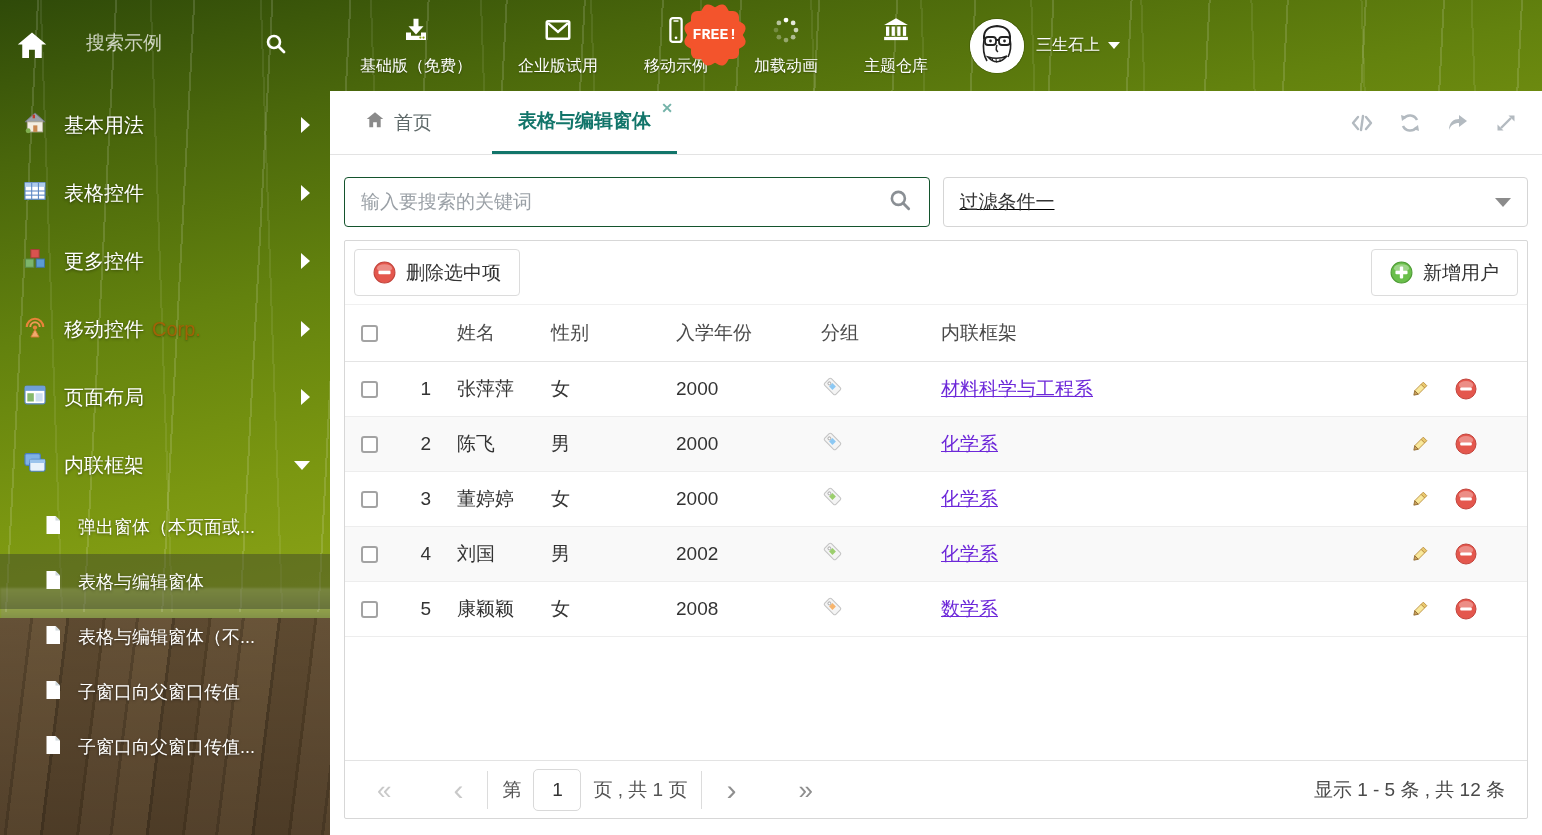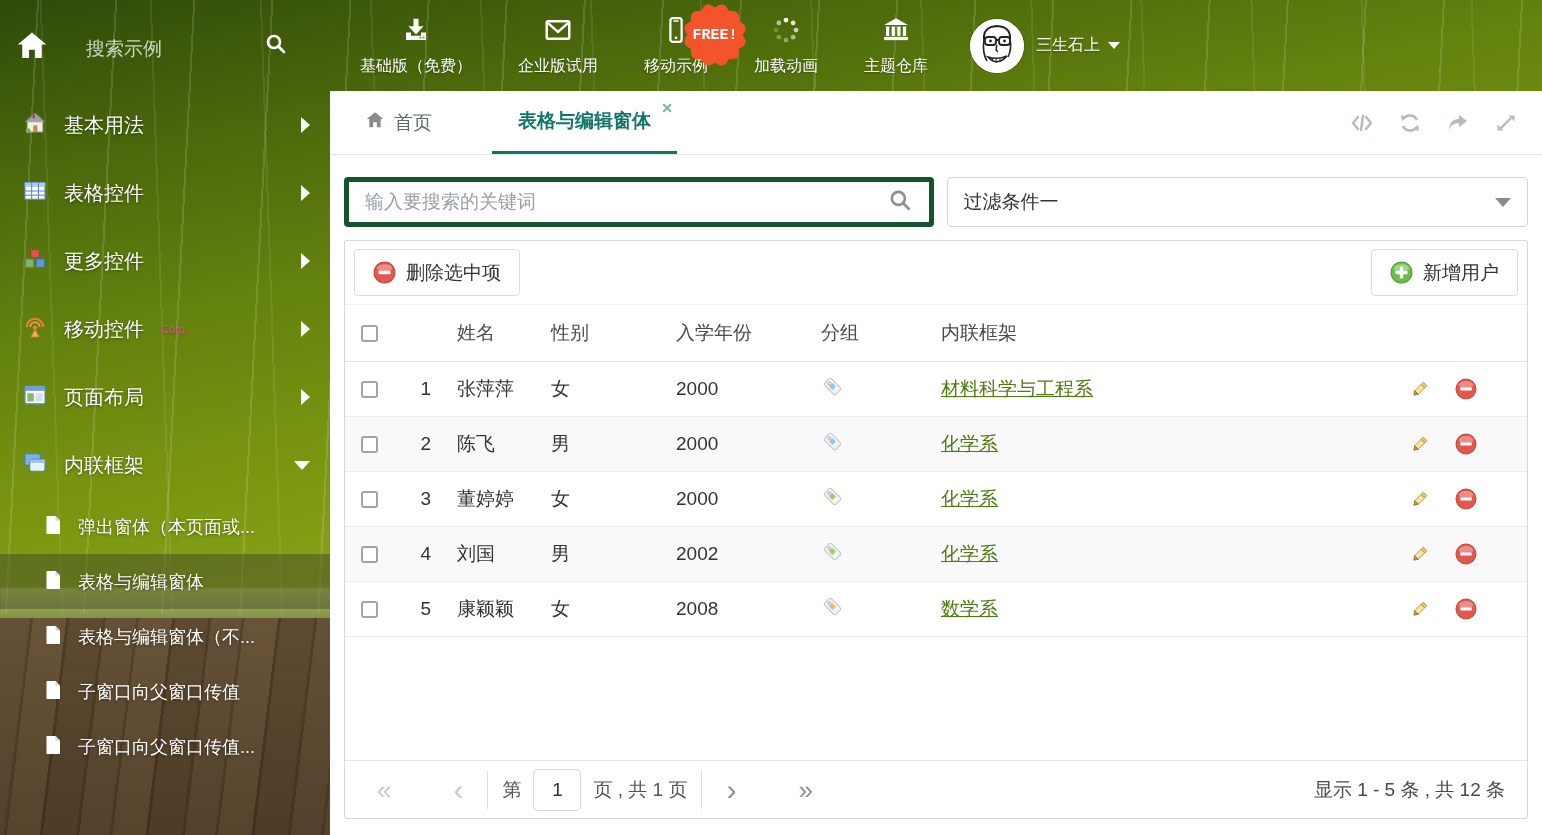--- a/index.html
+++ b/index.html
@@ -21,64 +21,64 @@
   .bg-rain { position:absolute; left:0; right:0; top:0; height:612px; z-index:0; opacity:.45;
     background:
       repeating-linear-gradient(93deg,transparent 0 37px,rgba(255,255,255,.30) 37px 39px,transparent 39px 78px),
       repeating-linear-gradient(88deg,transparent 0 61px,rgba(255,255,255,.18) 61px 63px,transparent 63px 110px);
   }
 
   
   .header { position:absolute; top:0; left:0; right:0; height:91px; z-index:5; display:flex; align-items:center; color:#fff; }
   .home-ico { margin-left:14px; display:flex; }
   .app-title { font-size:28px; font-weight:bold; margin-left:14px; text-shadow:0 1px 3px rgba(0,0,0,.35); letter-spacing:.5px; }
-  .hdr-search { margin-left:36px; display:flex; align-items:flex-end; }
+  .hdr-search { margin-left:36px; display:flex; align-items:flex-start; }
   .hdr-search input { width:150px; background:transparent; border:none; outline:none; font-size:19px; color:#fff; font-family:inherit; }
   .hdr-search input::placeholder { color:rgba(255,255,255,.75); }
   .hdr-search .mag { margin-left:28px; cursor:pointer; }
   .free-badge { position:absolute; left:686px; top:6px; width:58px; height:58px; z-index:6; }
   .free-badge i { position:absolute; inset:5px; background:#f3542c; border-radius:6px; }
   .free-badge i:nth-child(2){ transform:rotate(30deg); }
   .free-badge i:nth-child(3){ transform:rotate(60deg); }
   .free-badge span { position:absolute; inset:0; display:flex; align-items:center; justify-content:center; font-size:15px; font-weight:bold; color:#fff;font-family:Liberation Mono, monospace; }
   .hdr-nav { display:flex; margin-left:72px; gap:46px; }
   .hdr-item { display:flex; flex-direction:column; align-items:center; gap:7px; cursor:pointer; }
   .hdr-item .lab { font-size:16px; text-shadow:0 1px 2px rgba(0,0,0,.35); white-space:nowrap; }
   .avatar { margin-left:42px; width:54px; height:54px; border-radius:50%; overflow:hidden; background:#fff; flex:none; cursor:pointer; box-shadow:0 0 0 1px rgba(0,0,0,.15); }
   .user { margin-left:12px; display:flex; align-items:center; gap:8px; font-size:16px; cursor:pointer; text-shadow:0 1px 2px rgba(0,0,0,.35); }
   .caret-dn { width:0; height:0; border-left:6px solid transparent; border-right:6px solid transparent; border-top:7px solid #fff; }
 
   
   .sidebar { position:absolute; top:91px; left:0; width:330px; bottom:0; z-index:4; color:#fff; }
   .side-item { height:68px; display:flex; align-items:center; padding:0 20px 0 22px; cursor:pointer; }
   .side-item .slabel { font-size:20px; margin-left:16px; text-shadow:0 1px 3px rgba(0,0,0,.45); }
-  .side-item .badge { color:#ec4899; font-size:11px; margin-left:17px; text-shadow:0 1px 2px rgba(0,0,0,.3); }
+  .side-item .badge { color:#a16207; font-size:20px; margin-left:8px; text-shadow:0 1px 2px rgba(0,0,0,.3); }
   .side-item .spring, .sub-item .spring { flex:1; }
   .tri-r { width:0; height:0; border-top:8px solid transparent; border-bottom:8px solid transparent; border-left:9px solid #fff; }
   .tri-d { width:0; height:0; border-left:8px solid transparent; border-right:8px solid transparent; border-top:9px solid #fff; }
   .sub-item { height:55px; display:flex; align-items:center; padding-left:42px; cursor:pointer; }
   .sub-item .slabel { font-size:18px; margin-left:14px; text-shadow:0 1px 3px rgba(0,0,0,.45); white-space:nowrap; }
   .sub-item.selected { background:rgba(62,68,44,.48); }
 
   
   .main { position:absolute; top:91px; left:330px; right:0; bottom:0; background:#fff; z-index:3; display:flex; flex-direction:column; }
   .tabbar { height:64px; border-bottom:1px solid #e3e3e3; display:flex; align-items:stretch; padding-left:30px; position:relative; flex:none; }
   .tab { display:flex; align-items:center; gap:8px; font-size:19px; color:#5f6a6a; cursor:pointer; padding:0 4px; }
   .tab.active { margin-left:56px; padding:0 26px; color:#12756a; font-weight:bold; border-bottom:3px solid #12756a; position:relative; }
   .tab.active .close-x { position:absolute; top:9px; right:4px; font-size:14px; color:#74b3a9; font-weight:bold; cursor:pointer; }
   .close-x::before { content:"✕"; }
   .win-tools { position:absolute; right:24px; top:0; height:100%; display:flex; align-items:center; gap:24px; }
   .win-tools .wt { cursor:pointer; display:flex; }
 
   .content { flex:1; display:flex; flex-direction:column; padding:22px 14px 16px 14px; min-height:0; }
   .filter-row { display:flex; gap:13px; height:50px; flex:none; }
-  .search-box { flex:1; border:5px solid #14532d; border-radius:4px; display:flex; align-items:center; padding:0 16px; background:#fff; }
+  .search-box { flex:1; border:1px solid #14532d; border-radius:4px; display:flex; align-items:center; padding:0 16px; background:#fff; }
   .search-box input { flex:1; border:none; outline:none; font-size:19px; color:#333; font-family:inherit; }
   .search-box input::placeholder { color:#9aa0a6; }
-  .dropdown { flex:1; border:1px solid #d5d5d5; border-radius:4px; display:flex; align-items:center; padding:0 16px; cursor:pointer; background:#fff; }
+  .dropdown { flex:1; border:1px solid #d5d5d5; border-radius:4px; display:flex; align-items:center; padding:0 16px; cursor:pointer; background:#fff;text-decoration:underline; }
   .dropdown .val { font-size:19px; color:#333; flex:1; }
   .caret-gray { width:0; height:0; border-left:8px solid transparent; border-right:8px solid transparent; border-top:9px solid #8b8b8b; }
 
   .grid-panel { margin-top:13px; flex:1; border:1px solid #d7d7d7; border-radius:2px; display:flex; flex-direction:column; min-height:0; background:#fff; }
   .grid-toolbar { padding:8px 9px; display:flex; align-items:center; flex:none; }
   .btn { display:inline-flex; align-items:center; gap:10px; border:1px solid #dcdcdc; border-radius:4px; background:#fff; padding:0 18px; height:47px; font-size:19px; color:#333; cursor:pointer; font-family:inherit; }
   .btn.right { margin-left:auto; }
 
   table.grid { width:100%; border-collapse:collapse; flex:none; }
   table.grid th { font-weight:normal; text-align:left; font-size:19px; color:#4a4a4a; height:57px; border-bottom:1px solid #e4e4e4; border-top:1px solid #f0f0f0; }
@@ -88,21 +88,21 @@
   .col-num { width:40px; text-align:right; }
   .col-name { width:120px; padding-left:26px; }
   .col-gender { width:125px; }
   .col-year { width:145px; }
   .col-group { width:120px; }
   .col-major { }
   .col-edit { width:46px; }
   .col-del { width:72px; }
   td.col-num { color:#333; }
   .checkbox { display:inline-block; width:17px; height:17px; border:2px solid #a3a3a3; border-radius:3px; background:#fff; cursor:pointer; vertical-align:middle; }
-  a.major-link { color:#4d7c0f; text-decoration:underline; font-size:19px; }
+  a.major-link { color:#6d28d9; text-decoration:underline; font-size:19px; }
   .act { cursor:pointer; display:inline-flex; vertical-align:middle; }
 
   .pager { margin-top:auto; flex:none; height:58px; border-top:1px solid #e3e3e3; display:flex; align-items:center; padding:0 22px; color:#555; font-size:19px; }
   .pg { cursor:pointer; font-size:26px; line-height:1; color:#8f8f8f; padding:0 10px; }
   .pg.disabled { color:#c9c9c9; }
   .pg-first::before { content:"«"; }
   .pg-prev::before  { content:"‹"; font-size:30px; }
   .pg-next::before  { content:"›"; font-size:30px; }
   .pg-last::before  { content:"»"; }
   .pg-sep { width:1px; height:38px; background:#dcdcdc; margin:0 14px; }

